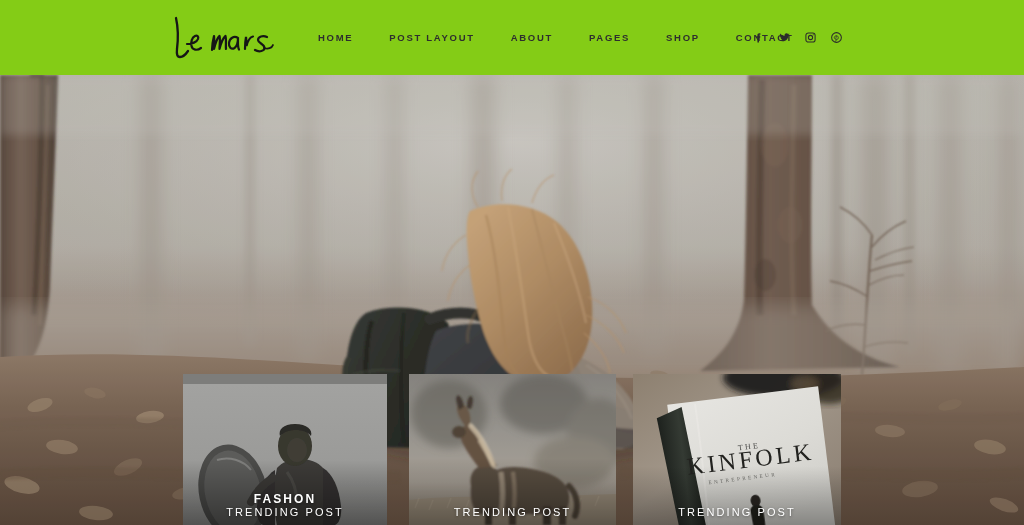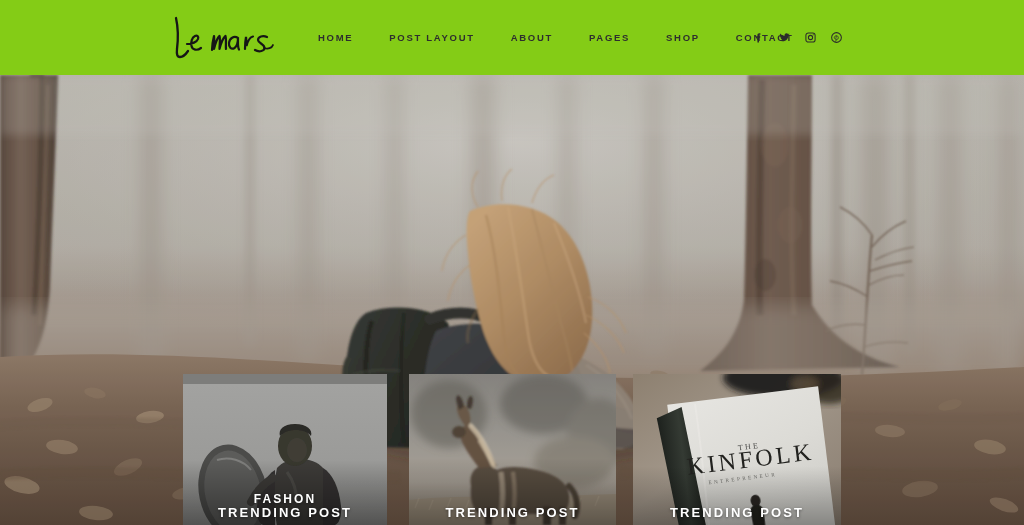--- a/index.html
+++ b/index.html
@@ -122,24 +122,24 @@
     font-size:12px;
     letter-spacing:2.1px;
     color:#ffffff;
     font-weight:600;
     text-transform:uppercase;
     line-height:13px;
     text-shadow:0 1px 3px rgba(0,0,0,.45);
   }
   .card-sub {
     display:block;
-    font-size:13px;
+    font-size:11px;
     letter-spacing:2.1px;
     color:#ffffff;
-    font-weight:700;
+    font-weight:400;
     text-transform:uppercase;
     line-height:13px;
     text-shadow:0 1px 3px rgba(0,0,0,.45);
   }
 </style>
 </head>
 <body>
 
 <div class="header">
 

